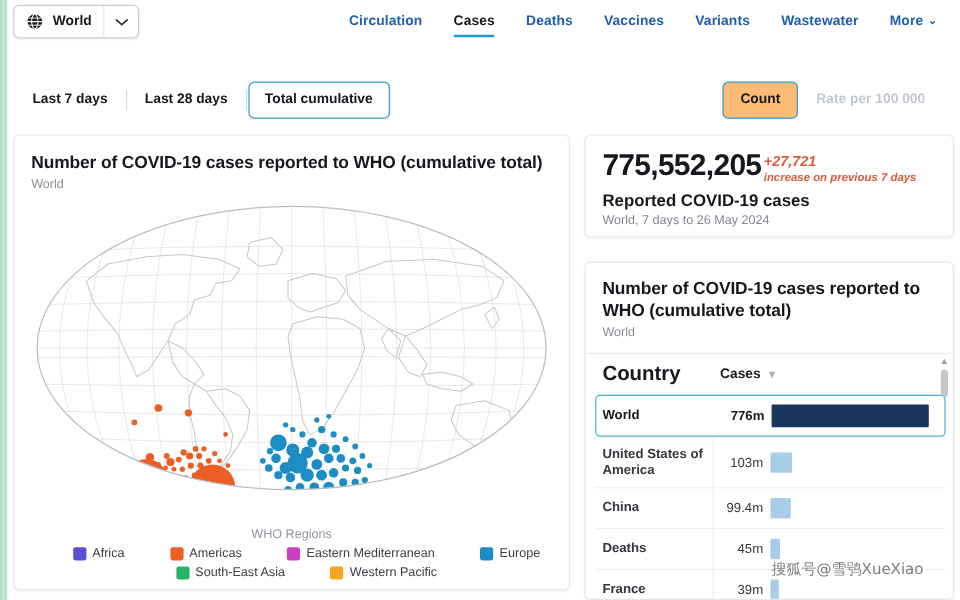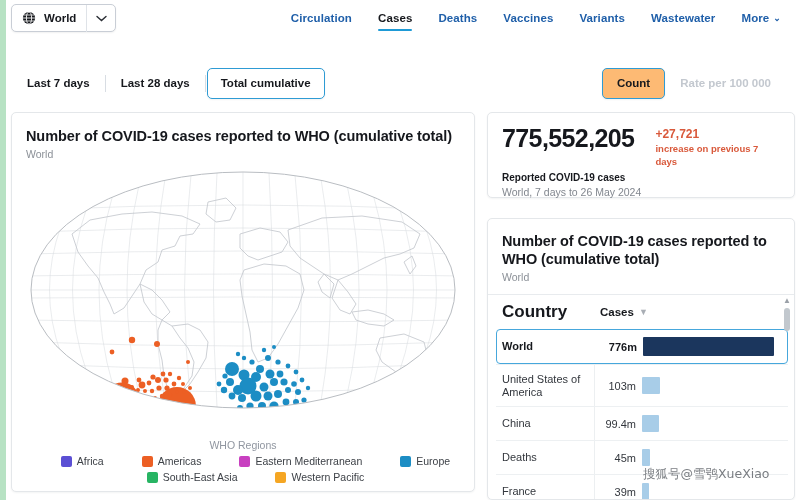--- a/index.html
+++ b/index.html
@@ -179,24 +179,24 @@
   #stat-card {
     left: 484px; top: 112px;
     width: 308px; height: 86px;
     padding: 11px 14px 0 14px;
   }
   .stat-row { display:flex; align-items:flex-start; }
   .stat-big {
     font-size: 25px; font-weight: 700; color: #16181d;
     line-height: 29px; letter-spacing: -.6px;
   }
-  .stat-delta { margin-left: 21px; padding-top: 3px; }
+  .stat-delta { margin-left: 2px; padding-top: 3px; font-style: italic; }
   .stat-delta-num { font-size: 12px; font-weight: 700; color: #d9593b; line-height: 14px;}
   .stat-delta-txt { font-size: 9.5px; font-weight: 700; color: #d9593b; line-height: 13px; margin-top:1px;}
-  .stat-label { font-size: 10px; font-weight: 700; color: #16181d; margin-top: 4px;}
+  .stat-label { font-size: 14px; font-weight: 700; color: #16181d; margin-top: 4px;}
   .stat-sub { font-size: 10.5px; color: #82878f; margin-top: 3px;}
 
   
   #table-card {
     left: 484px; top: 218px;
     width: 308px; height: 282px;
     overflow: hidden;
   }
   .tbl-title {
     font-size: 14.5px; font-weight: 700; color: #16181d;
@@ -228,20 +228,21 @@
   .row.selected {
     border: 1.5px solid #46a7dc;
     border-radius: 4px;
     height: 35px;
     padding: 0 5px;
   }
   .row-sep { position:absolute; left:98px; top:0; bottom:0; width:1px; background:#eceff1; }
   .cell-country {
     width: 92px; font-size: 11px; color: #33373d; line-height: 13px;
     padding-right: 6px;
+    font-weight: bold;
   }
   .row.selected .cell-country { font-weight: 700; color:#16181d; width: 93px;}
   .cell-val {
     width: 48px; font-size: 11px; color: #33373d; text-align: right;
     padding-right: 6px; white-space: nowrap;
   }
   .row.selected .cell-val { font-weight: 700; color:#16181d; }
   .bar { height: 17px; border-radius: 1px; }
   .row.selected .bar { height: 19px; }
   .row.tall { height: 42px; }

